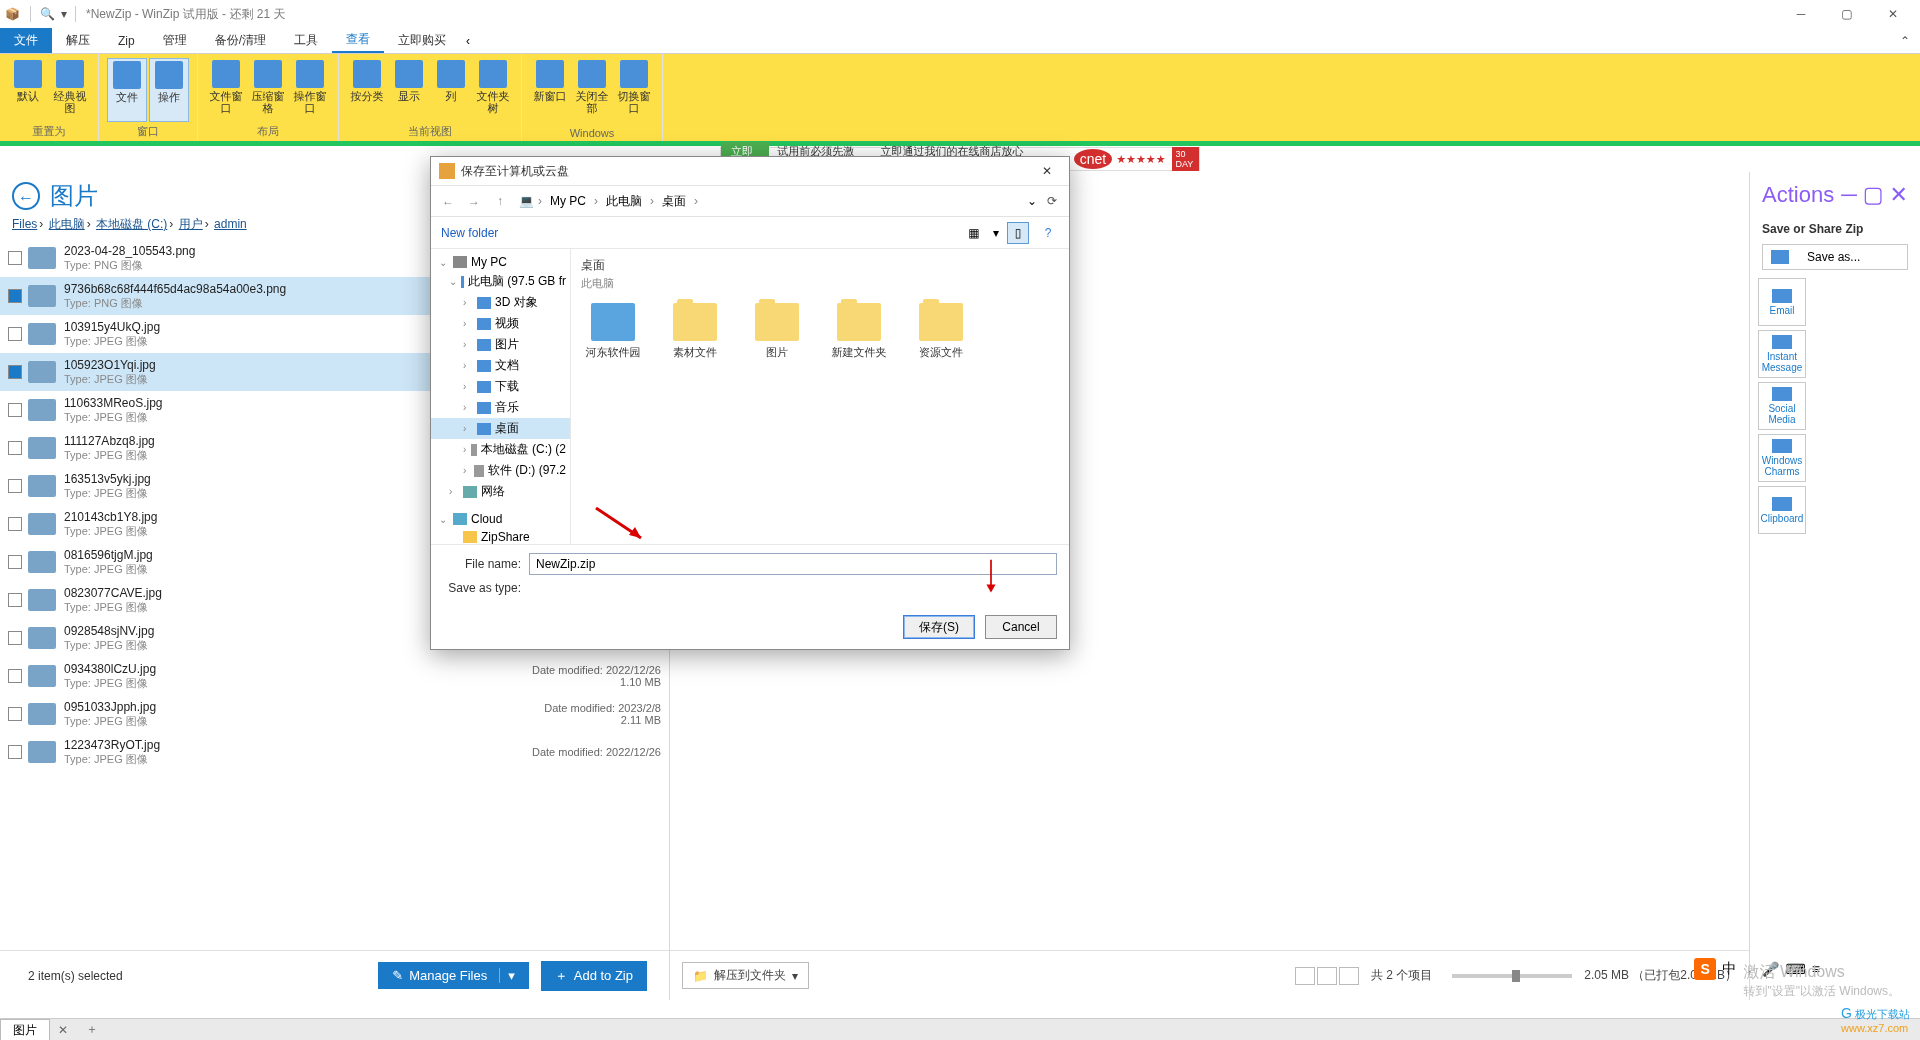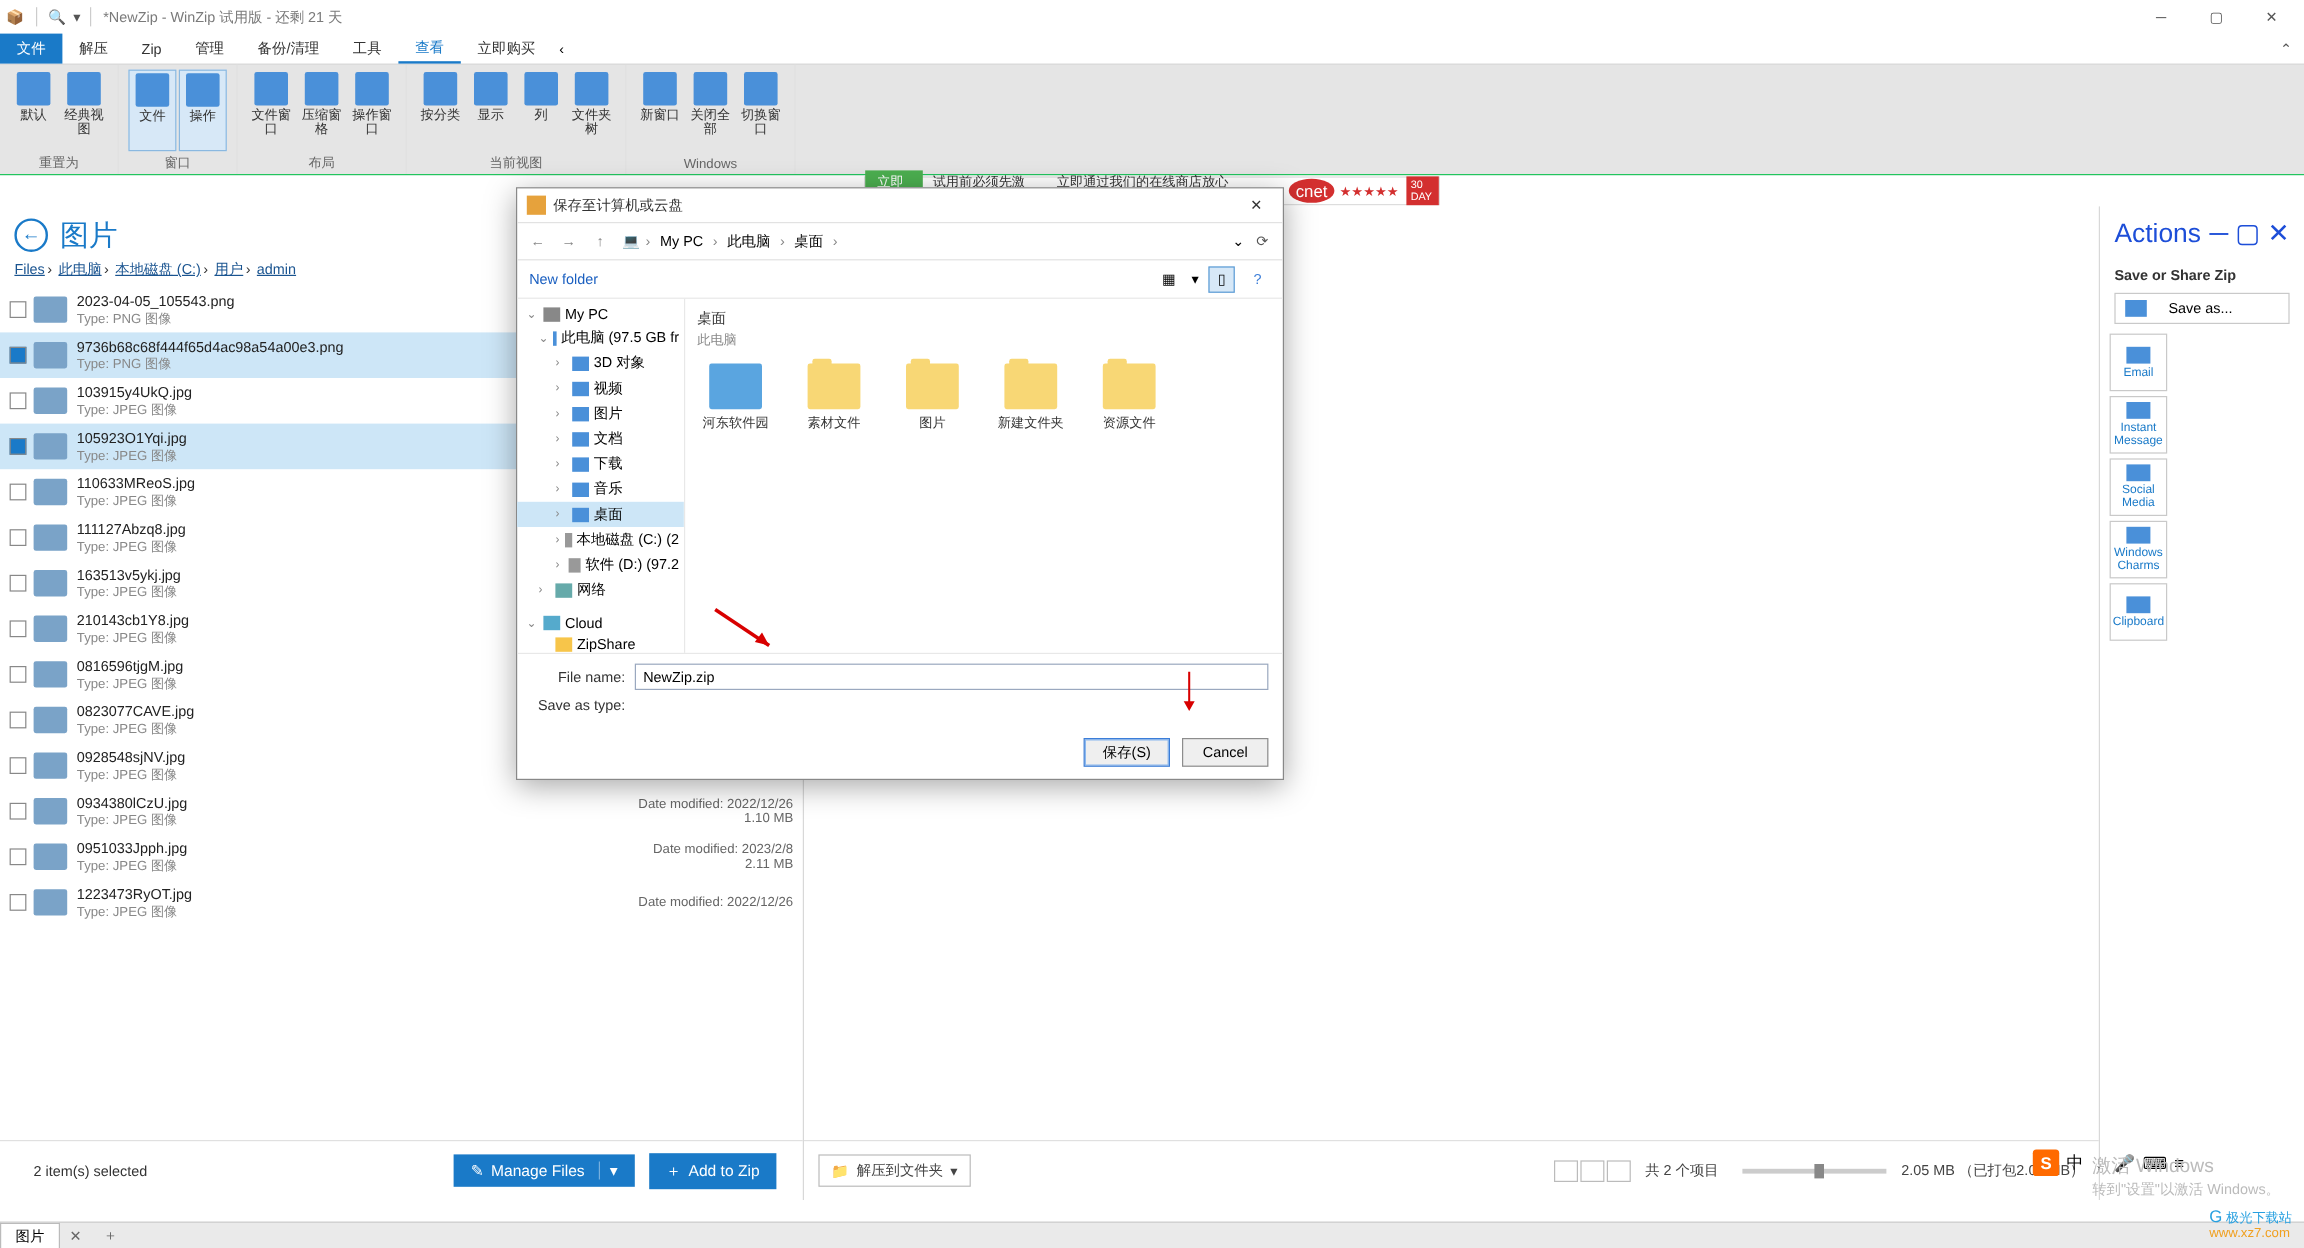--- a/index.html
+++ b/index.html
@@ -17,21 +17,21 @@
 
 .tabs { height: 26px; display: flex; align-items: stretch; border-bottom: 1px solid #d0d0d0; font-size: 12px; }
 .tabs .tab { padding: 0 14px; display: flex; align-items: center; color: #333; cursor: pointer; }
 .tabs .tab.file { background: #1a7ac8; color: #fff; }
 .tabs .tab.active { border-bottom: 2px solid #1a7ac8; color: #1a7ac8; }
 .tabs .chev { padding: 0 6px; display:flex; align-items:center; }
 .tabs .spacer { flex: 1; }
 .tabs .collapse { width: 30px; display:flex; align-items:center; justify-content:center; color:#555;}
 
 
-.ribbon { height: 92px; display: flex; border-bottom: 1px solid #22c55e; background: #e5e5e5; }
+.ribbon { height: 92px; display: flex; border-bottom: 5px solid #22c55e; background: #fde047; }
 .ribbon .group { border-right: 1px solid #e0e0e0; padding: 4px 8px 2px; display: flex; flex-direction: column; }
 .ribbon .group .controls { display: flex; gap: 2px; flex: 1; }
 .ribbon .group .glabel { font-size: 11px; color: #666; text-align: center; margin-top: 2px; }
 .ribbon .rbtn { width: 40px; display: flex; flex-direction: column; align-items: center; padding: 2px 2px; font-size: 11px; color: #333; cursor: pointer; }
 .ribbon .rbtn.active { border: 1px solid #8ab8e0; background: #d7e8f7; }
 .ribbon .rbtn .ricon { width: 28px; height: 28px; background: #4a90d9; margin-bottom: 2px; border-radius: 2px; }
 .ribbon .rbtn .lbl { text-align: center; line-height: 1.1; }
 
 
 .banner { height: 26px; display:flex; justify-content:center; align-items:center; }
@@ -85,21 +85,21 @@
 .centerfooter .views .v { width:20px;height:18px;border:1px solid #bbb;}
 .centerfooter .zoom { width:120px; height:4px; background:#ccc; position:relative; margin-left:8px;}
 .centerfooter .zoom .hnd { position:absolute; left:50%; top:-4px; width:8px;height:12px;background:#888;}
 
 
 .centerlist { padding: 8px; font-size:12px; color:#333;}
 .centerlist .crow { display:flex; padding:4px 0;}
 .centerlist .crow .cright { margin-left:auto; text-align:right; color:#555;}
 
 
-.actionshdr { padding:10px 12px; font-size:22px; color:#1d4ed8; display:flex; align-items:center;}
+.actionshdr { padding:10px 12px; font-size:22px; color:#8b5cf6; display:flex; align-items:center;}
 .actionshdr .wact { margin-left:auto; display:flex; gap:6px;}
 .actionssub { padding: 4px 12px; font-size:12px; font-weight:600; color:#333;}
 .actionsbtn { margin: 4px 12px; border:1px solid #c9c9c9; padding:5px 8px; font-size:12px; display:flex; align-items:center; gap:18px; cursor:pointer;}
 .actionsbtn .ic { width:18px;height:14px; background:#4a90d9;}
 .actiongrid { display:flex; flex-wrap:wrap; padding:4px 8px; gap:4px;flex-direction:column;}
 .actiongrid .cell { width:48px; height:48px; border:1px solid #c9c9c9; display:flex; flex-direction:column; align-items:center; justify-content:center; font-size:10px; color:#1a7ac8; text-align:center; padding:2px;}
 .actiongrid .cell .ci { width:20px;height:14px; background:#4a90d9; margin-bottom:2px;}
 
 
 .tabstrip { position:absolute; bottom:0; left:0; right:0; height:22px; background:#eaeaea; border-top:1px solid #ccc; display:flex; align-items:center; font-size:12px;}
@@ -308,21 +308,21 @@
       <a>此电脑</a><span class="sep">›</span>
       <a>本地磁盘 (C:)</a><span class="sep">›</span>
       <a>用户</a><span class="sep">›</span>
       <a>admin</a>
     </div>
     <div class="filelist" id="filelist">
         <div class="filerow">
           <div class="cb "></div>
     <div class="thumb"></div>
     <div class="meta">
-            <div class="fn">2023-04-05_105543.png</div>
+            <div class="fn">2023-04-28_105543.png</div>
     <div class="tp">Type: PNG 图像</div>
           </div>
     <div class="dates">
             <div></div>
     <div></div>
           </div>
         </div>
         <div class="filerow sel">
           <div class="cb checked"></div>
     <div class="thumb"></div>

